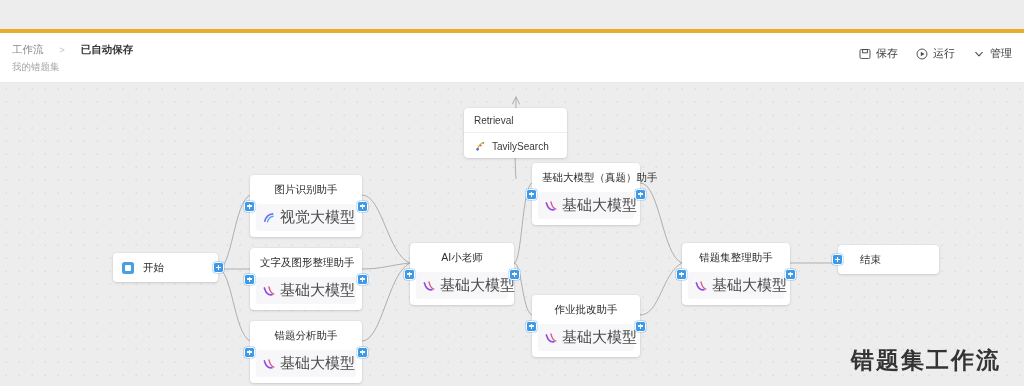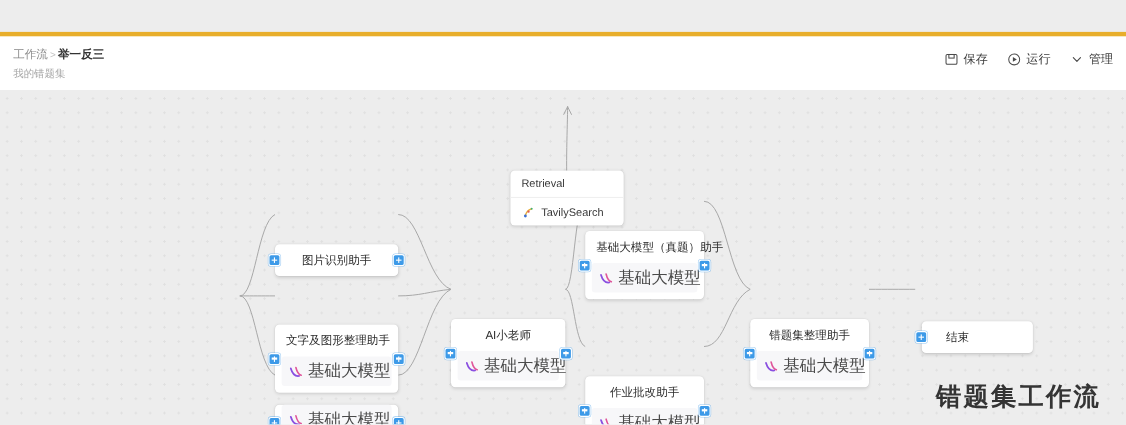--- a/index.html
+++ b/index.html
@@ -45,21 +45,21 @@
     overflow:hidden; cursor:pointer;
   }
 
   
   .toolbar {
     position:absolute; left:0; top:33px; width:1024px; height:50px;
     background:#ffffff; border-bottom:1px solid #e9e9e9;
   }
   .breadcrumb {
     position:absolute; left:12px; top:10px;
-    display:flex; align-items:center; gap:2px;
+    display:flex; align-items:center; gap:16px;
     font-size:10.5px; color:#8a8a8a;
   }
   .bc-link { color:#8a8a8a; cursor:pointer; }
   .bc-sep { color:#c0c0c0; font-size:9px; }
   .bc-current { color:#333333; font-weight:bold; cursor:pointer; }
   .autosave {
     position:absolute; left:12px; top:28px;
     font-size:9.5px; color:#a6a6a6;
   }
   .toolbar-right {
@@ -84,21 +84,20 @@
   }
   .edges { position:absolute; left:0; top:0; width:1024px; height:303px; }
 
   
   .node {
     position:absolute;
     background:#ffffff;
     border-radius:4px;
     box-shadow:0 1px 3px rgba(0,0,0,.13), 0 0 0 .5px rgba(0,0,0,.04);
     cursor:pointer;
-    margin-top:47px;
   }
   .node-title {
     font-size:10.5px; color:#2c2c2c;
     padding:8px 10px 7px 10px;
     text-align:center; white-space:nowrap;
     font-weight:500;
   }
   .node-title.left { text-align:left; padding-left:30px; }
   .node-sub {
     display:flex; align-items:center; gap:5px;
@@ -184,21 +183,21 @@
           <path d="M3.4 21 C4.4 15.8 7.2 13.6 10.5 13.6 C13.8 13.6 16.6 15.8 17.6 21 Z" fill="#e6e0d4"></path>
         </svg>
       </div>
     </div>
   </div>
 
   <div class="toolbar">
     <div class="breadcrumb">
       <span class="bc-link">工作流</span>
       <span class="bc-sep">&gt;</span>
-      <span class="bc-current">举一反三</span>
+      <span class="bc-current">已自动保存</span>
     </div>
     <div class="autosave">我的错题集</div>
 
     <div class="toolbar-right">
       <button class="tb-btn">
         <span>
           <svg width="12" height="12" viewBox="0 0 14 14">
             <rect x="1.2" y="1.8" width="11.6" height="10.4" rx="1.4" fill="none" stroke="#4a4a4a" stroke-width="1.1"></rect>
             <rect x="4.2" y="1.8" width="5.6" height="3.8" fill="none" stroke="#4a4a4a" stroke-width="1.1"></rect>
           </svg>
@@ -252,55 +251,72 @@
         <path d="M516 14 L512.5 21 M516 14 L519.5 21" stroke-linecap="round"></path>
 
         <path d="M640 100 C 660 100, 662 172, 682 180"></path>
 
         <path d="M640 232 C 660 232, 662 190, 682 180"></path>
 
         <path d="M790 180 C 806 180, 818 180, 832 180"></path>
       </g>
     </svg>
 
+    <div class="node" style="left:113px; top:170px; width:105px;">
+      <div class="start-icon">
+        <svg width="8" height="8" viewBox="0 0 8 8">
+            <rect x="1" y="1" width="6" height="6" rx="1" fill="#fff"></rect>
+          </svg>
+      </div>
+      <div class="node-title left">开始</div>
+      <div class="port out"></div>
+    </div>
 
     <div class="node" style="left:464px; top:25px; width:103px;">
       <div class="node-row">Retrieval</div>
       <div class="node-divider"></div>
       <div class="node-row with-icon">
         <svg class="mini-icon" viewBox="0 0 14 14">
           <path d="M4.2 10.6 C5.2 6.6, 7.4 4.4, 10.6 3.4" stroke="#e8b03a" stroke-width="1.5" fill="none" stroke-linecap="round"></path>
           <circle cx="4.2" cy="10.9" r="1.5" fill="#3c6fd6"></circle>
           <circle cx="7.6" cy="6.4" r="1.2" fill="#e05a5a"></circle>
           <circle cx="10.9" cy="3.3" r="1.1" fill="#46b06a"></circle>
         </svg>
         <span>TavilySearch</span>
       </div>
     </div>
 
     <div class="node" style="left:250px; top:92px; width:112px;">
       <div class="node-title">图片识别助手</div>
+      <div class="node-sub">
+        <svg class="mini-icon" viewBox="0 0 14 14">
+          <path d="M2 10.8 C3.6 5.2, 6.4 2.6, 11.4 2.2" stroke="#7a6df0" stroke-width="1.8" fill="none" stroke-linecap="round"></path>
+          <path d="M5.2 11.4 C6.4 7.8, 8.6 5.6, 11.8 5" stroke="#4aa8e8" stroke-width="1.6" fill="none" stroke-linecap="round"></path>
+        </svg>
+        <span>视觉大模型</span>
+      </div>
       <div class="port in"></div>
       <div class="port out"></div>
     </div>
 
     <div class="node" style="left:250px; top:165px; width:112px;">
       <div class="node-title">文字及图形整理助手</div>
       <div class="node-sub">
         <svg class="mini-icon" viewBox="0 0 14 14">
           <path d="M1.6 3.4 C3.4 9.4, 6.6 12, 10.4 11.4" stroke="#8a4fe0" stroke-width="1.9" fill="none" stroke-linecap="round"></path>
           <path d="M7 2.4 C8.2 7.4, 10.2 10, 12.6 10.6" stroke="#e0559a" stroke-width="1.7" fill="none" stroke-linecap="round"></path>
         </svg>
         <span>基础大模型</span>
       </div>
       <div class="port in"></div>
       <div class="port out"></div>
     </div>
 
     <div class="node" style="left:250px; top:238px; width:112px;">
+      <div class="node-title">错题分析助手</div>
       <div class="node-sub">
         <svg class="mini-icon" viewBox="0 0 14 14">
           <path d="M1.6 3.4 C3.4 9.4, 6.6 12, 10.4 11.4" stroke="#8a4fe0" stroke-width="1.9" fill="none" stroke-linecap="round"></path>
           <path d="M7 2.4 C8.2 7.4, 10.2 10, 12.6 10.6" stroke="#e0559a" stroke-width="1.7" fill="none" stroke-linecap="round"></path>
         </svg>
         <span>基础大模型</span>
       </div>
       <div class="port in"></div>
       <div class="port out"></div>
     </div>

